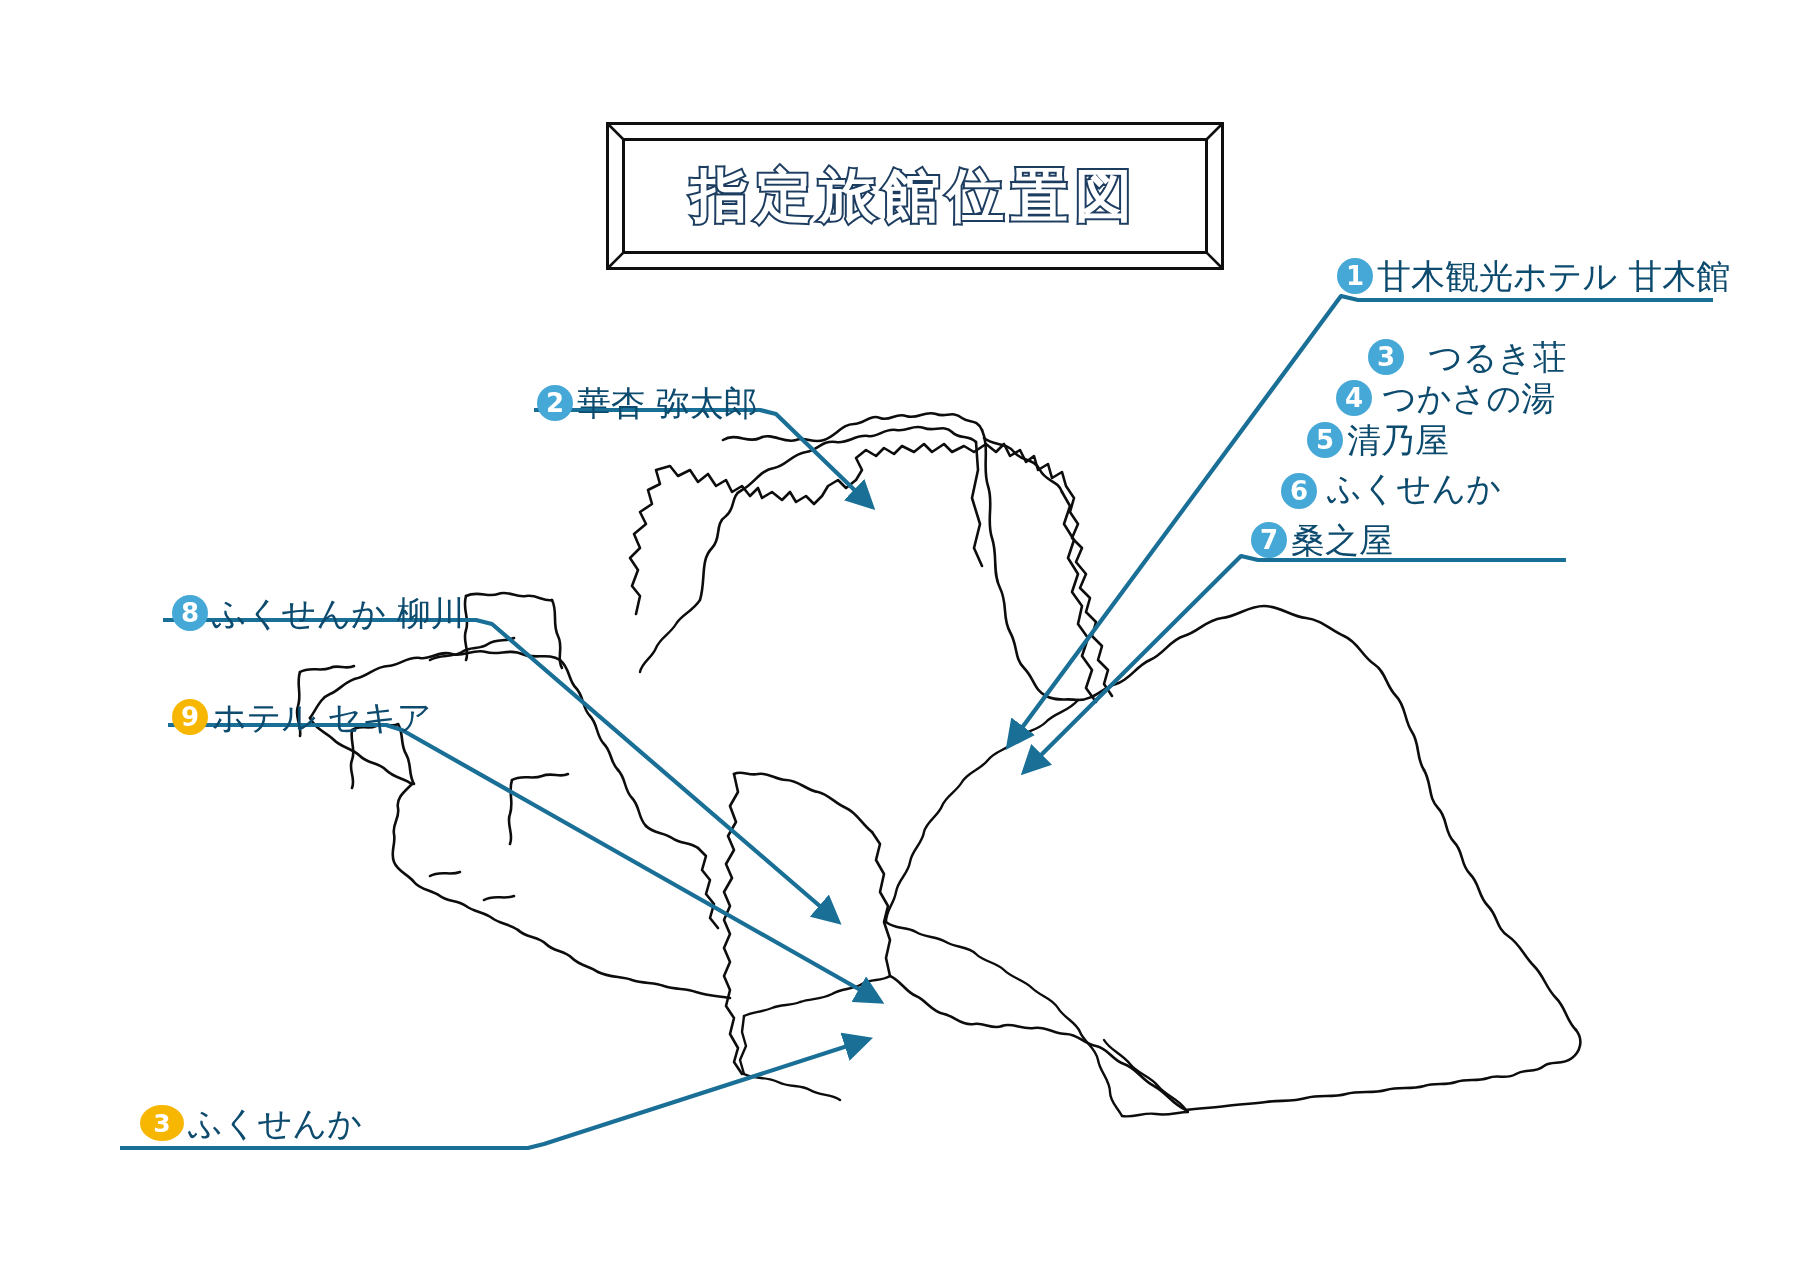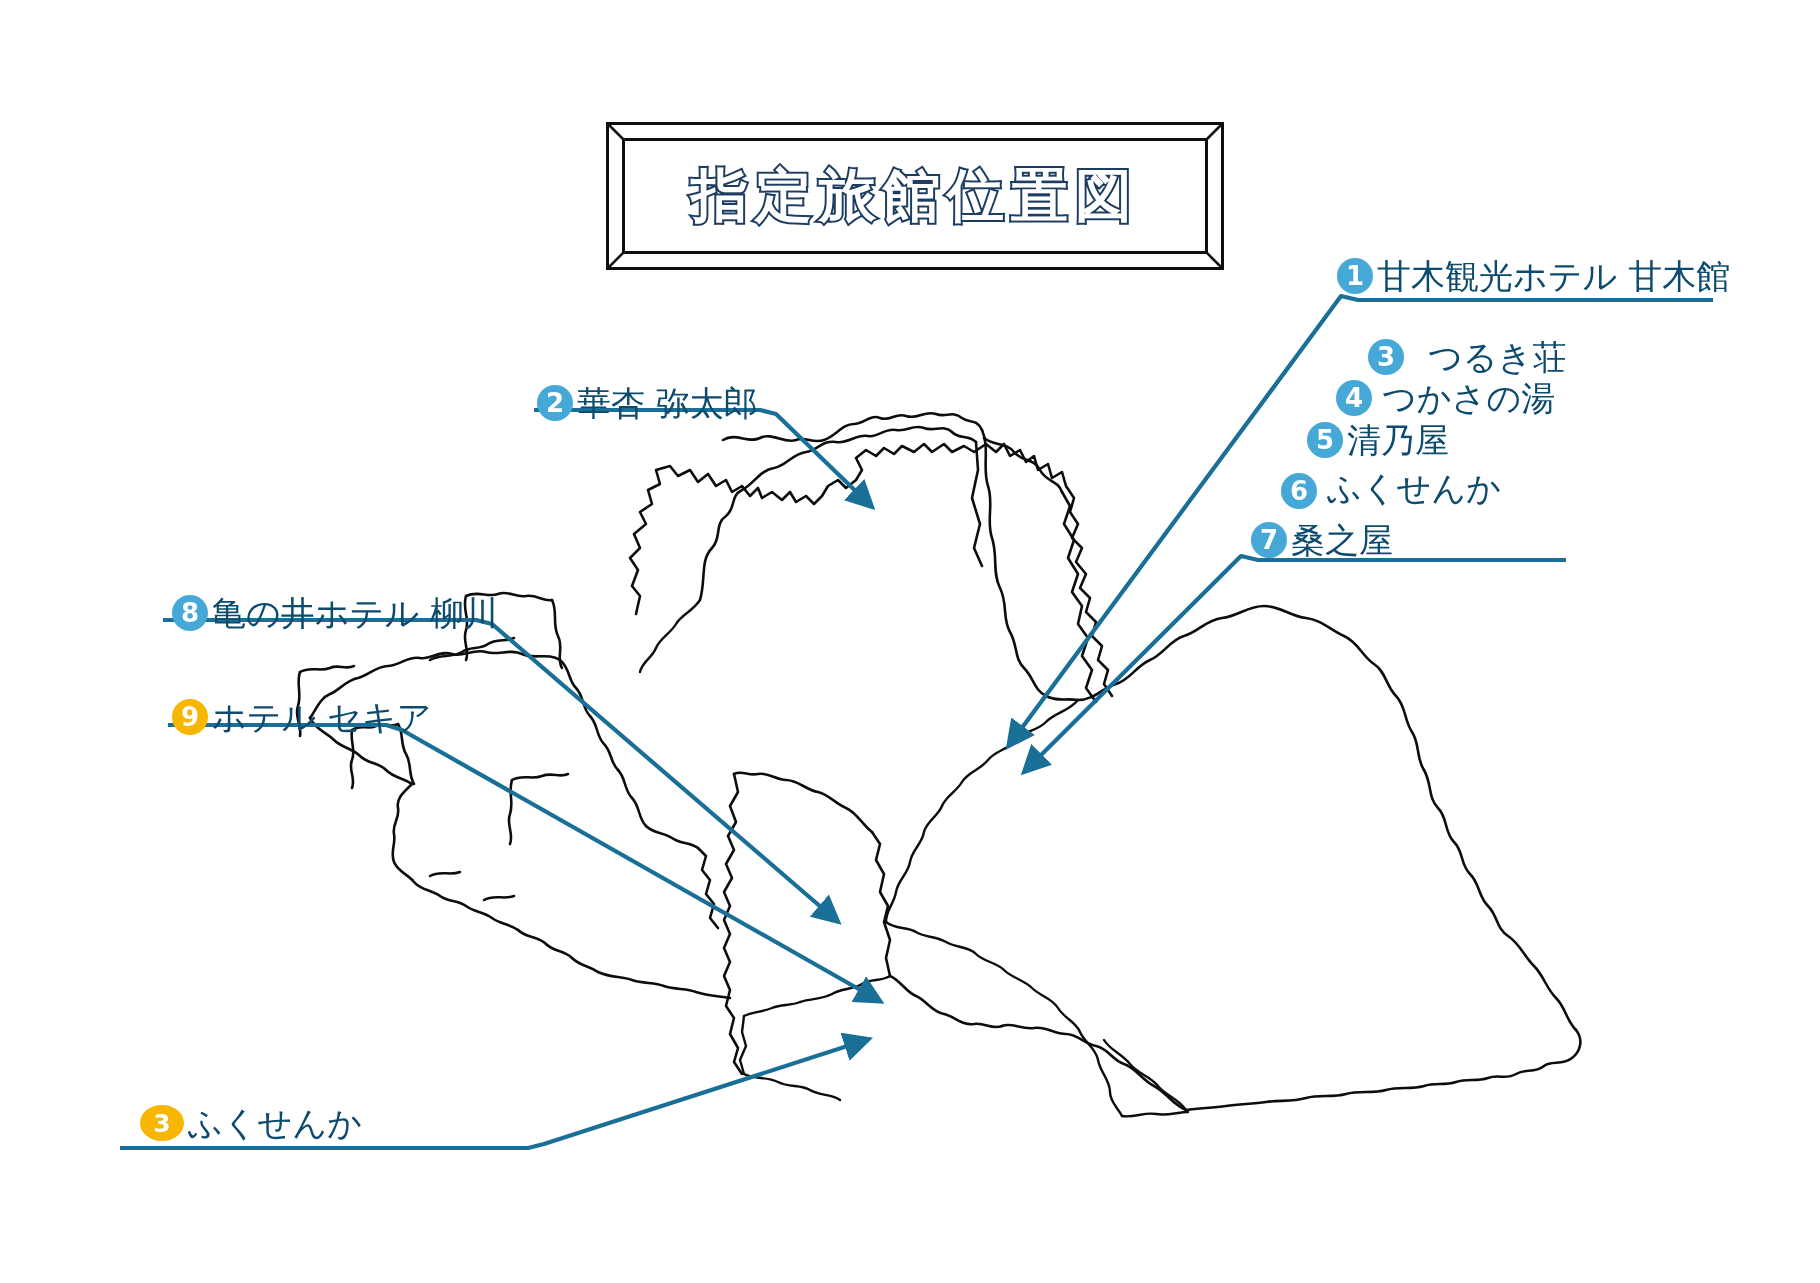--- a/index.html
+++ b/index.html
@@ -332,21 +332,21 @@
     <span class="ltext">桑之屋</span>
   </div>
 
   <div class="label" style="left:537px;top:385px;">
     <span class="badge blue b-1">2</span>
     <span class="ltext">華杏 弥太郎</span>
   </div>
 
   <div class="label" style="left:172px;top:595px;">
     <span class="badge blue b-1">8</span>
-    <span class="ltext">亀の井ホテル 柳川</span>
+    <span class="ltext">ふくせんか 柳川</span>
   </div>
 
   <div class="label" style="left:172px;top:699px;">
     <span class="badge amber b-1">9</span>
     <span class="ltext">ホテル セキア</span>
   </div>
 
 
   <div class="label" style="left:140px;top:1105px;">
     <span class="badge amber b-2">3</span>

